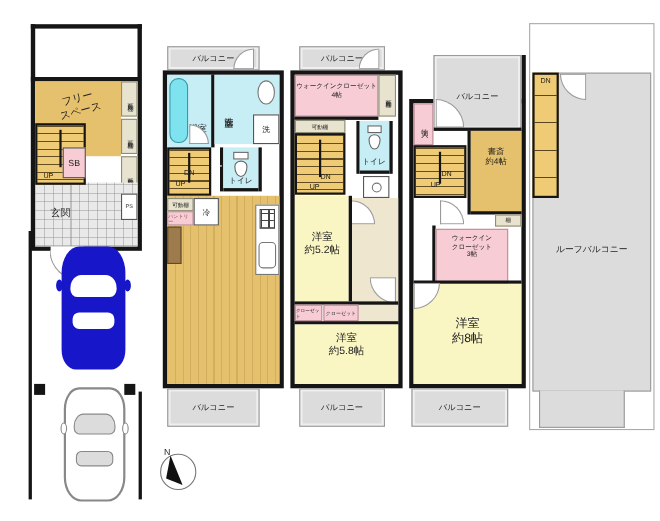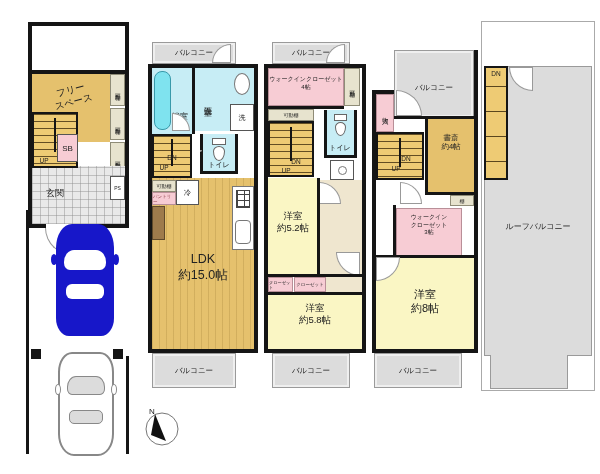--- a/index.html
+++ b/index.html
@@ -146,22 +146,20 @@
   <div class="abs pink" style="left:152px;top:192px;width:24px;height:13px;display:flex;align-items:center;justify-content:center">
     <span style="font-size:4.5px;color:#8a3a44">パントリー</span>
     </div>
   <div class="box" style="left:176px;top:180px;width:23px;height:25px">
     <span style="font-size:7px">冷</span>
     </div>
   <div class="abs" style="left:152px;top:206px;width:13px;height:34px;background:#9e7b4c;border:1px solid #5f4a2b"></div>
   <div class="abs" style="left:232px;top:186px;width:22px;height:64px;background:#fff;border:1px solid #777"></div>
   <div class="stove" style="left:236px;top:190px;width:14px;height:18px"></div>
   <div class="sinkrect" style="left:235px;top:220px;width:16px;height:24px"></div>
-  <div class="lbl" style="left:165px;top:252px;width:76px;font-size:12.5px">LDK
-約15.0帖</div>
   <div class="balc" style="left:152px;top:353px;width:84px;height:35px">
     <span class="lbl" style="font-size:7.5px">バルコニー</span>
     </div>
 
   <div class="balc" style="left:272px;top:42px;width:78px;height:22px">
     <span class="lbl" style="font-size:7.5px">バルコニー</span>
     <div class="arc arc-tl" style="right:4px;top:1px;width:19px;height:19px"></div>
     </div>
   <div class="bldg" style="left:264px;top:64px;width:102px;height:289px"></div>
   <div class="abs pink" style="left:268px;top:68px;width:76px;height:38px"></div>

